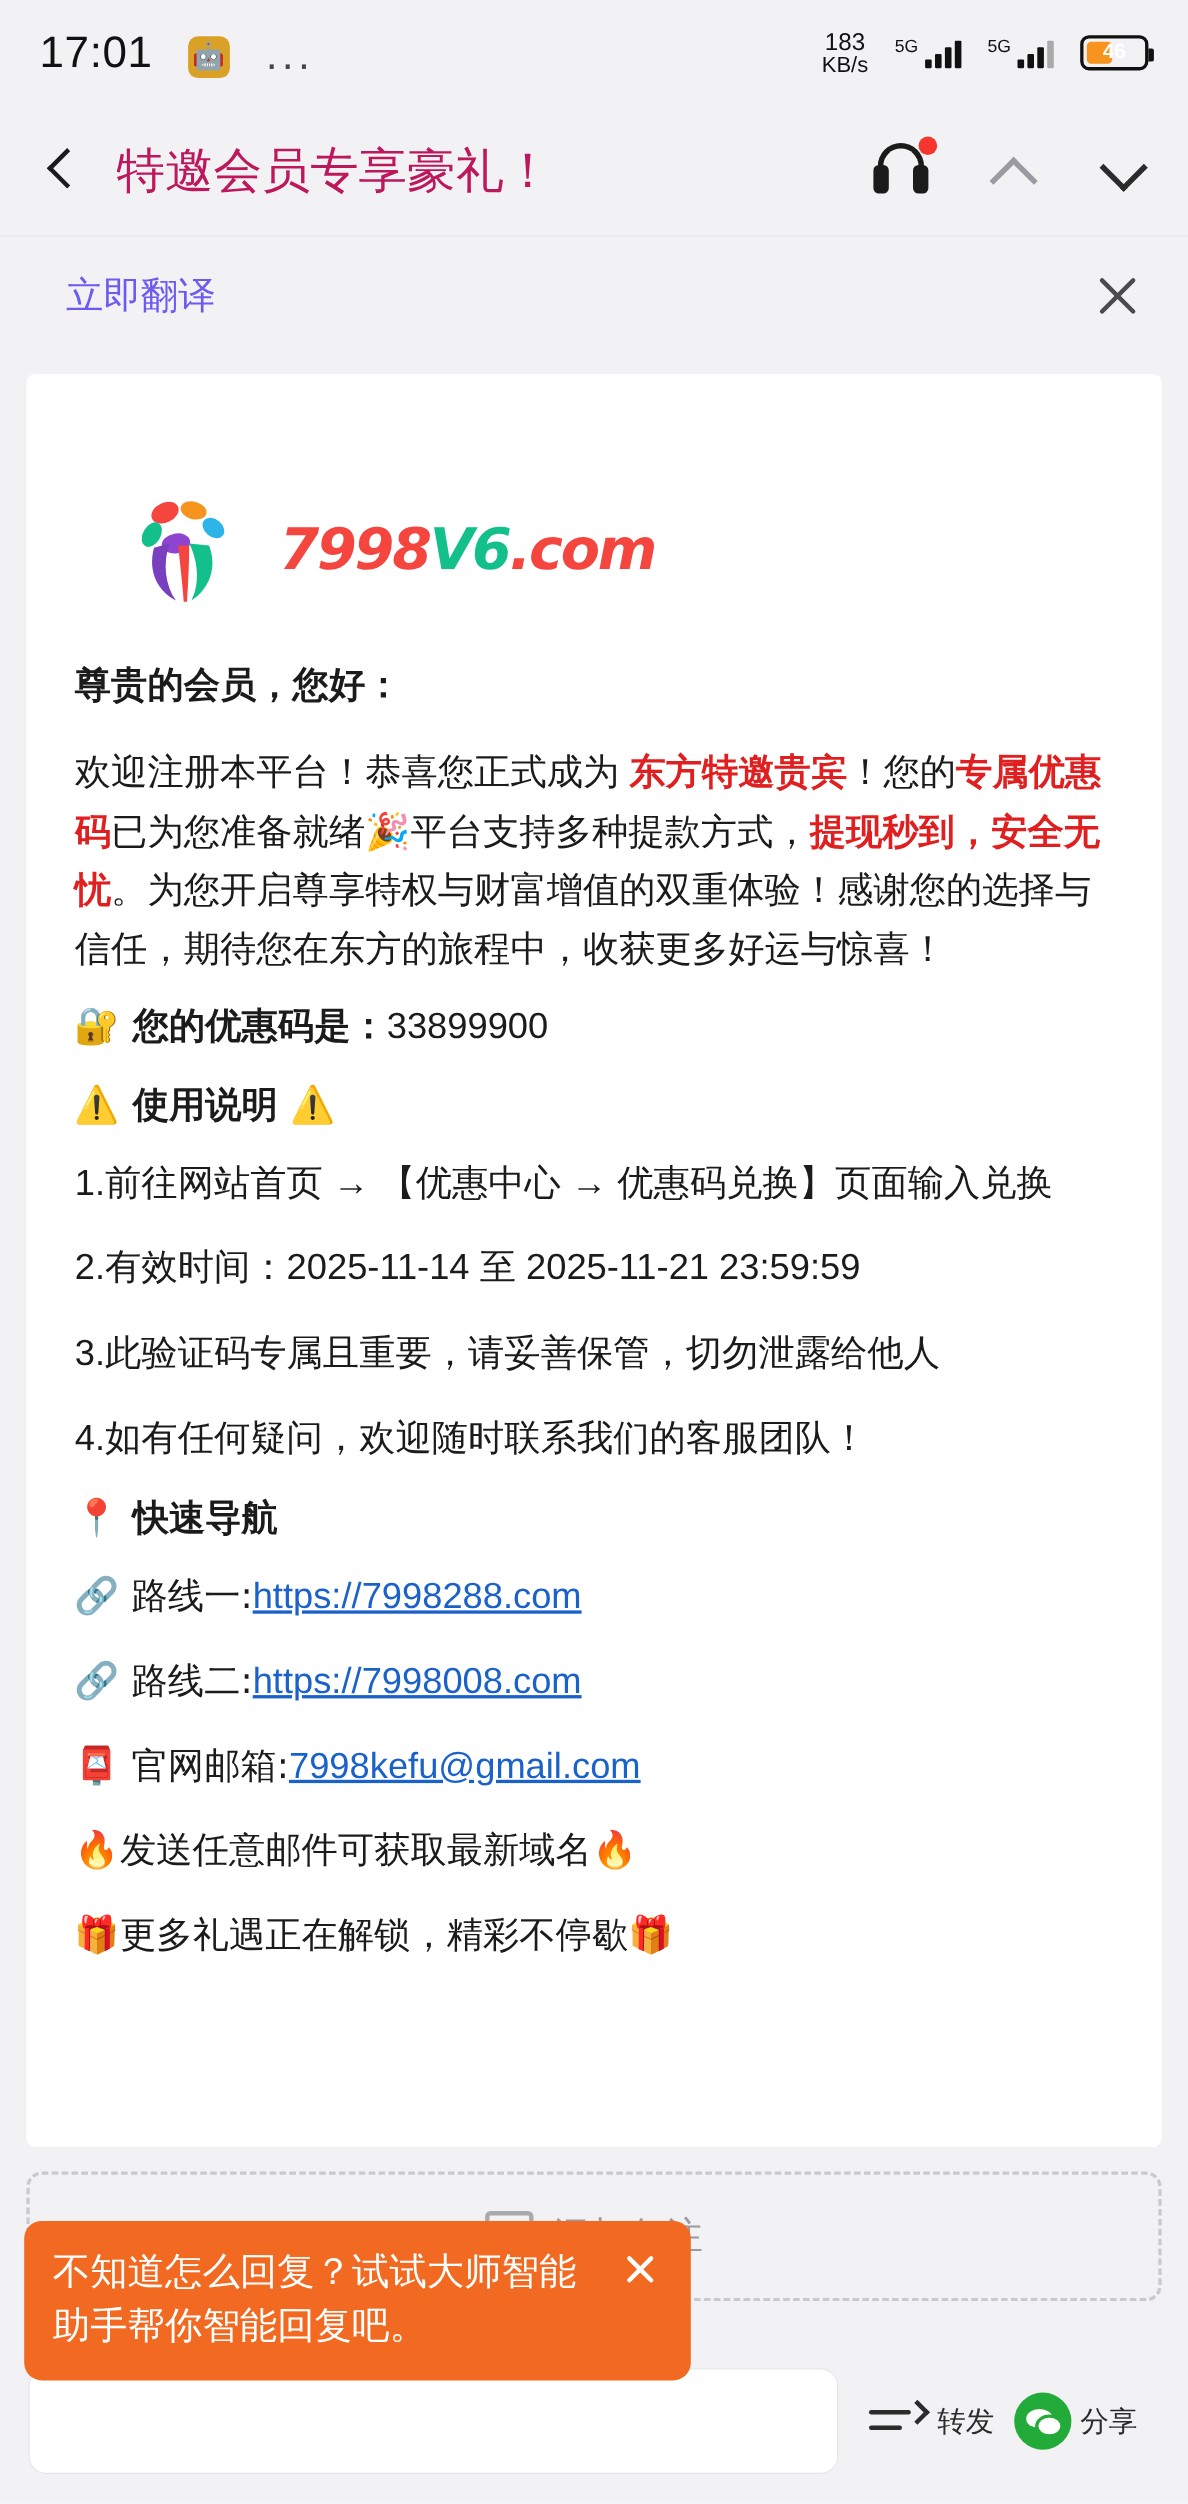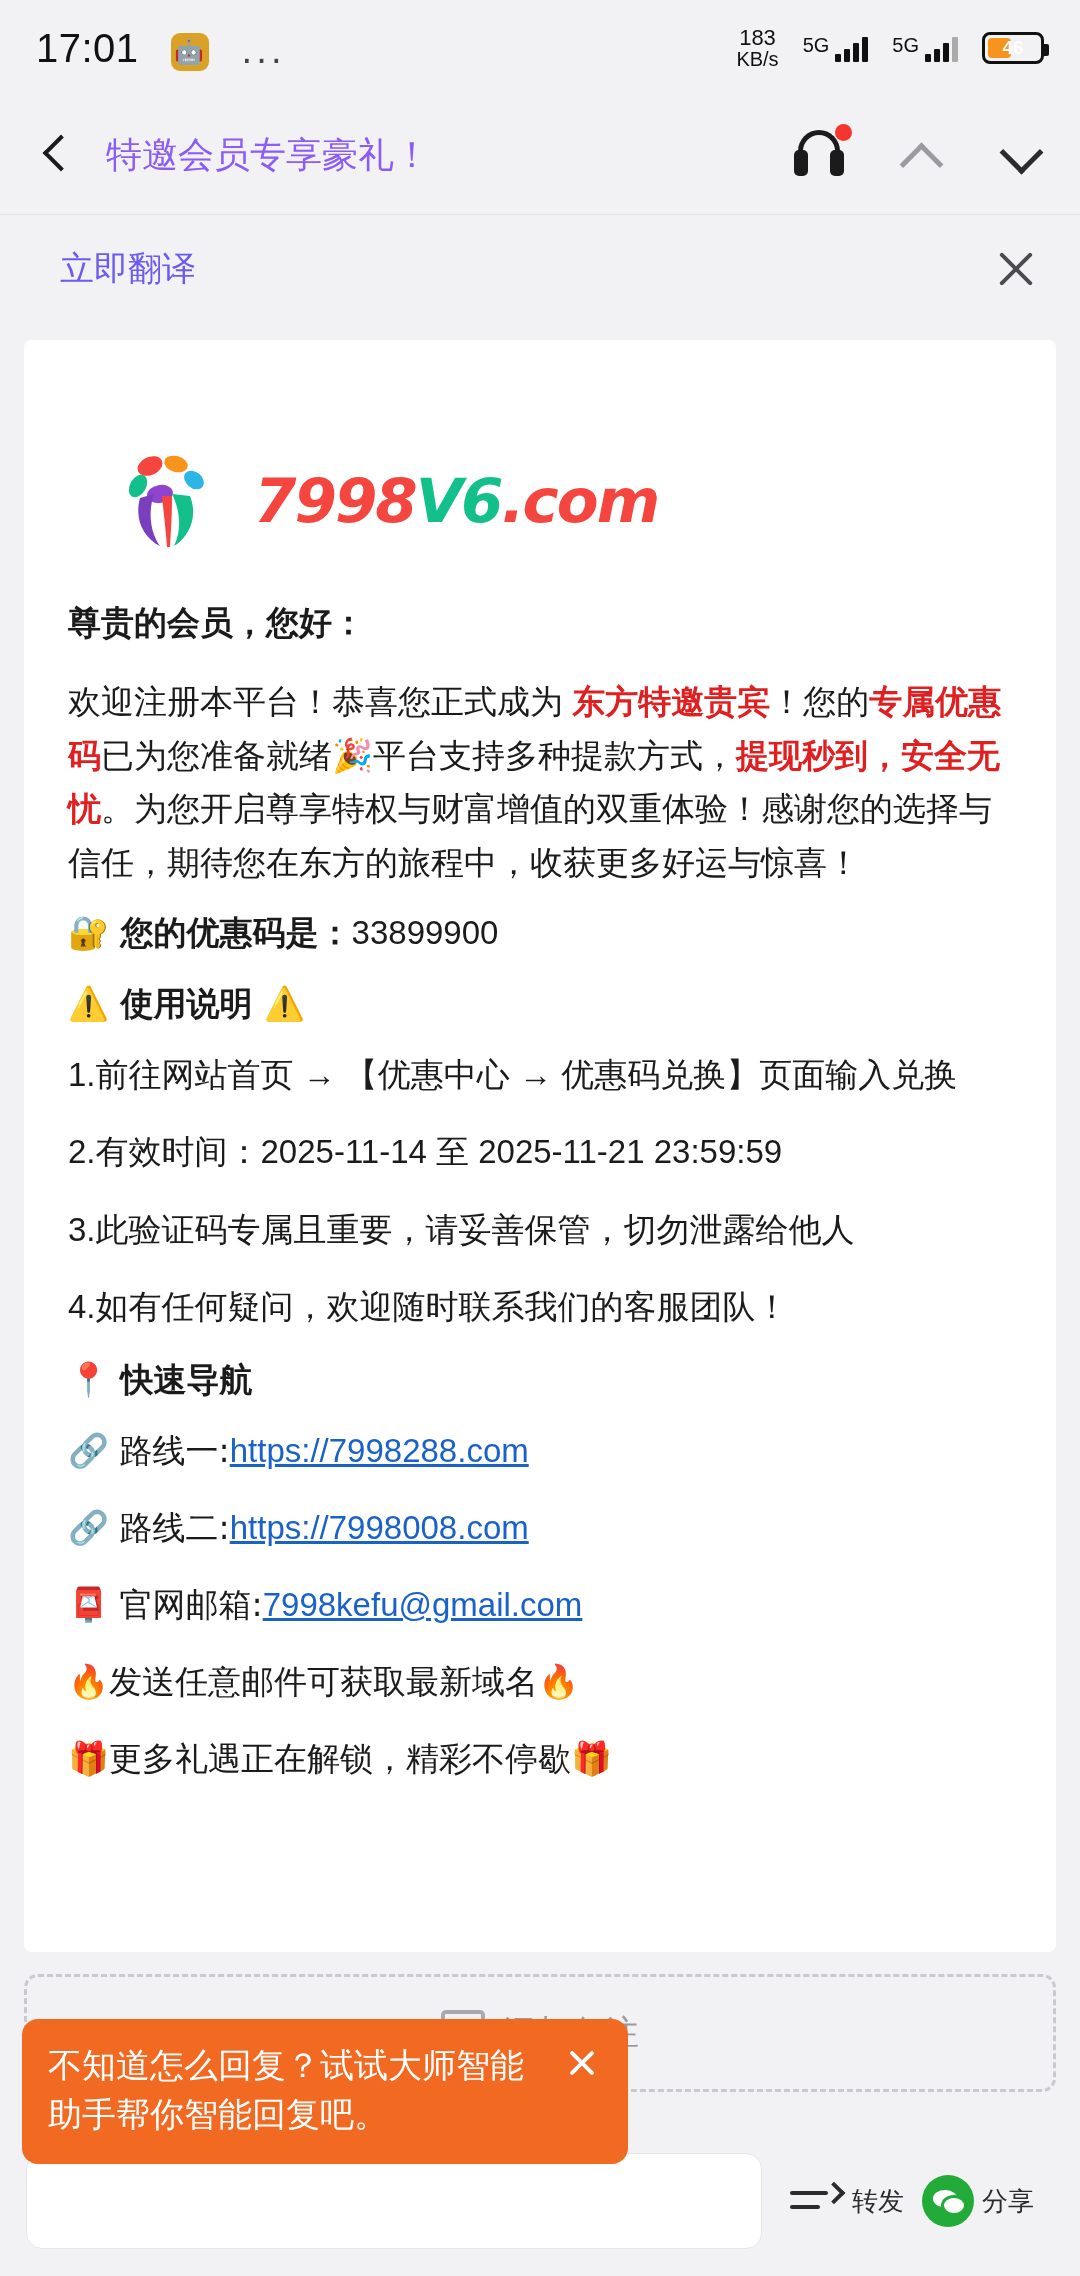--- a/index.html
+++ b/index.html
@@ -26,21 +26,21 @@
     width: 38px; height: 38px; border-radius: 9px;
     background: #d9a227; position: relative;
     display: flex; align-items: center; justify-content: center;
     font-size: 24px; color: #6b3b00;
   }
   .sb-dots { font-size: 38px; color: #444; line-height: 0.6; letter-spacing: 2px; }
   .sb-right { margin-left: auto; display: flex; align-items: center; gap: 24px; }
   .sb-kb { text-align: center; line-height: 1.05; color: #111; font-size: 20px; }
   .sb-kb b { display: block; font-weight: 400; font-size: 22px; }
   .sig-group { display: flex; align-items: flex-end; gap: 6px; }
-  .sig-label { font-size: 20px; color: #111; align-self: flex-start; }
+  .sig-label { font-size: 16px; color: #111; align-self: flex-start; }
   .bars { display: flex; align-items: flex-end; gap: 3px; height: 28px; }
   .bars i { display: block; width: 6px; background: #111; border-radius: 1px; }
   .bars i:nth-child(1){height:8px}
   .bars i:nth-child(2){height:13px}
   .bars i:nth-child(3){height:19px}
   .bars i:nth-child(4){height:25px}
   .bars.dim i:nth-child(4){ background:#aaa }
   .battery {
     width: 62px; height: 32px; border: 3px solid #111; border-radius: 8px;
     position: relative; display:flex; align-items:center; padding: 3px;
@@ -64,21 +64,21 @@
   }
   .back-chev {
     width: 46px; height: 46px; position: relative; flex: 0 0 auto;
   }
   .back-chev:before{
     content:""; position:absolute; left:14px; top:8px;
     width: 22px; height: 22px; border-left: 4px solid #1b1b1b; border-bottom: 4px solid #1b1b1b;
     transform: rotate(45deg);
   }
   .mail-title {
-    font-size: 36px; color: #8b5cf6; margin-left: 26px; font-weight: 400;
+    font-size: 44px; color: #be185d; margin-left: 26px; font-weight: 400;
     white-space: nowrap; overflow: hidden; text-overflow: ellipsis;
   }
   .hdr-actions { margin-left: auto; display: flex; align-items: center; gap: 52px; }
   .headset { position: relative; width: 54px; height: 50px; }
   .headset .band {
     position: absolute; left: 6px; top: 0; width: 42px; height: 24px;
     border: 5px solid #1b1b1b; border-bottom: none;
     border-radius: 22px 22px 0 0;
   }
   .headset .earL, .headset .earR {
@@ -127,21 +127,21 @@
     background: #fff; border-radius: 8px; padding: 0 0 60px 0;
     min-height: 100%;
   }
   .logo-wrap {
     display: flex; align-items: center; gap: 16px;
     padding: 110px 0 46px 96px;
   }
   .logo-mark { width: 118px; height: 100px; position: relative; flex: 0 0 auto; }
   .logo-text {
     font-family: "DejaVu Sans", sans-serif;
-    font-style: italic; font-weight: bold; font-size: 61px;
+    font-style: italic; font-weight: bold; font-size: 52px;
     letter-spacing: -2px; white-space: nowrap;
   }
   .logo-text .red { color: #f4453f; }
   .logo-text .green { color: #13c08b; }
 
   .body-text { padding: 0 44px; color: #1b1b1b; }
   .p { font-size: 33px; line-height: 1.62; margin: 0 0 16px 0; }
   .p.strongline { font-weight: bold; font-size: 33px; margin-bottom: 26px; }
   .red { color: #e02020; font-weight: bold; }
   .kv { font-size: 33px; font-weight: bold; margin: 22px 0 26px 0; }

